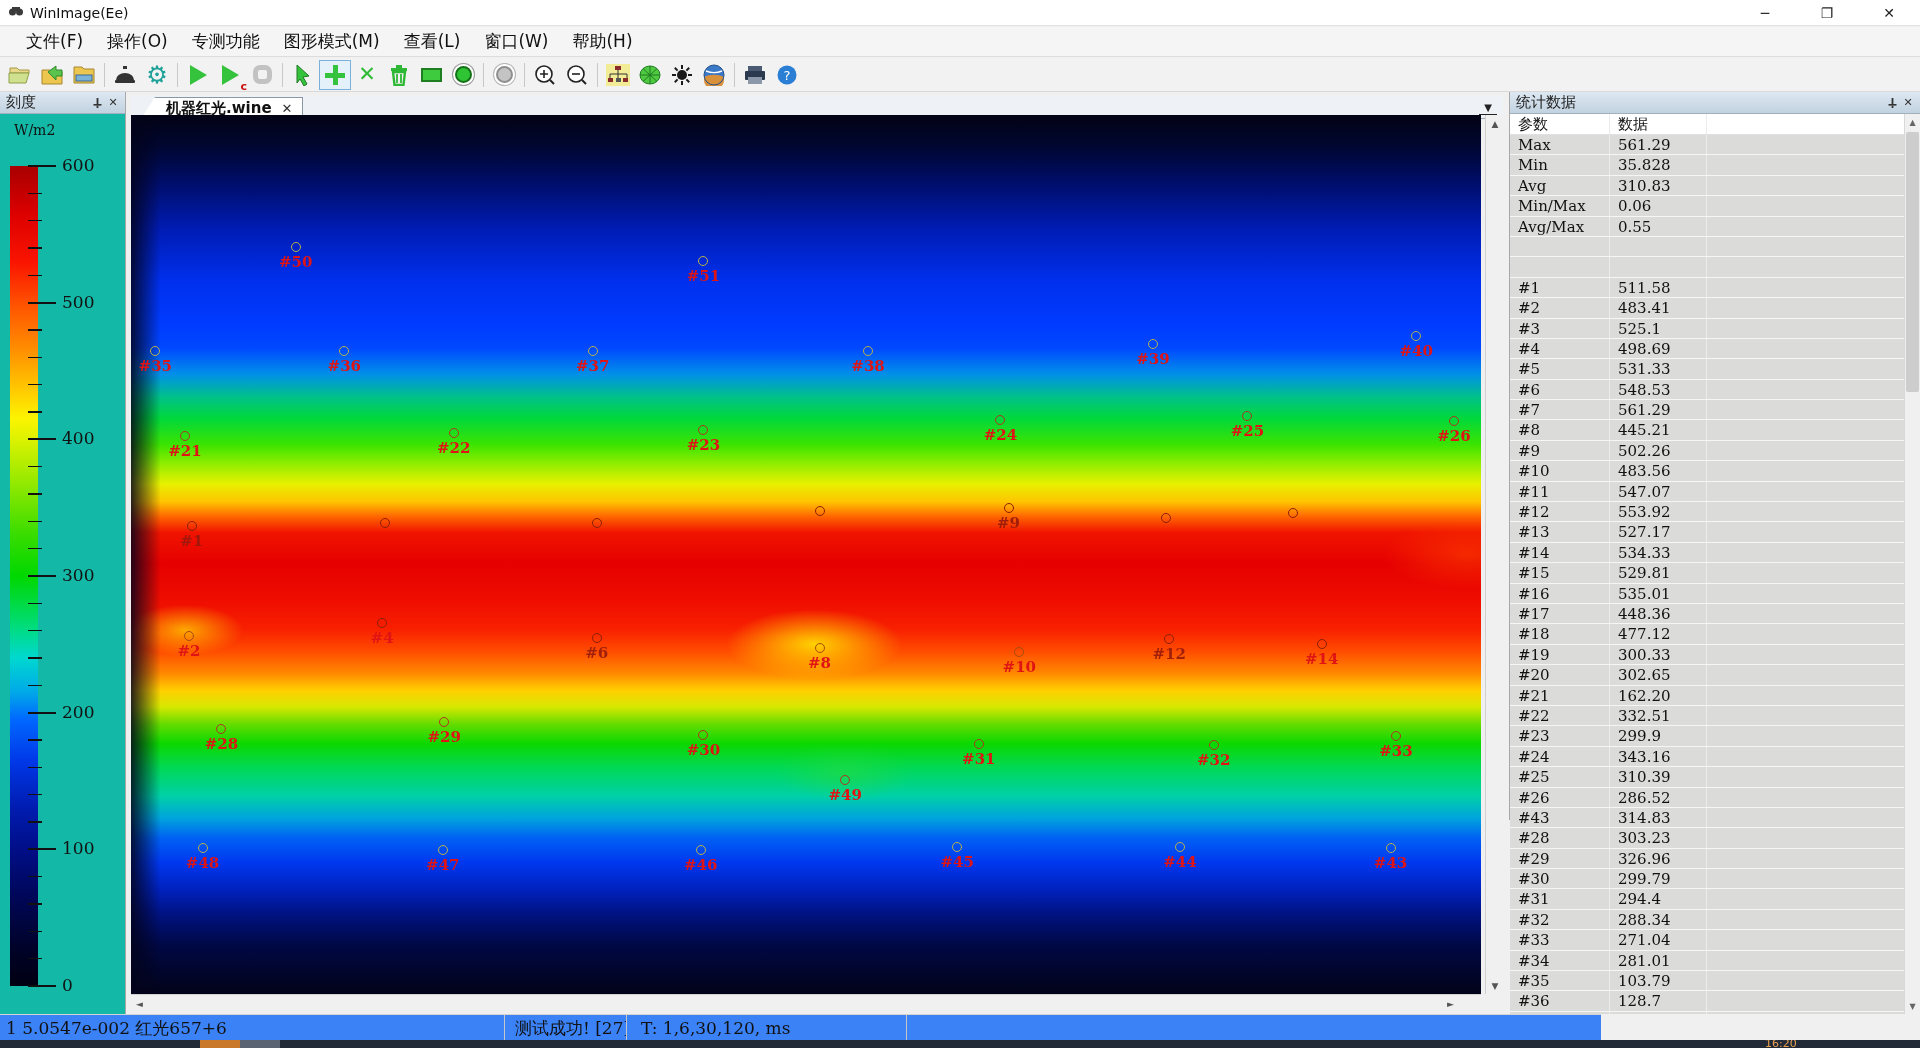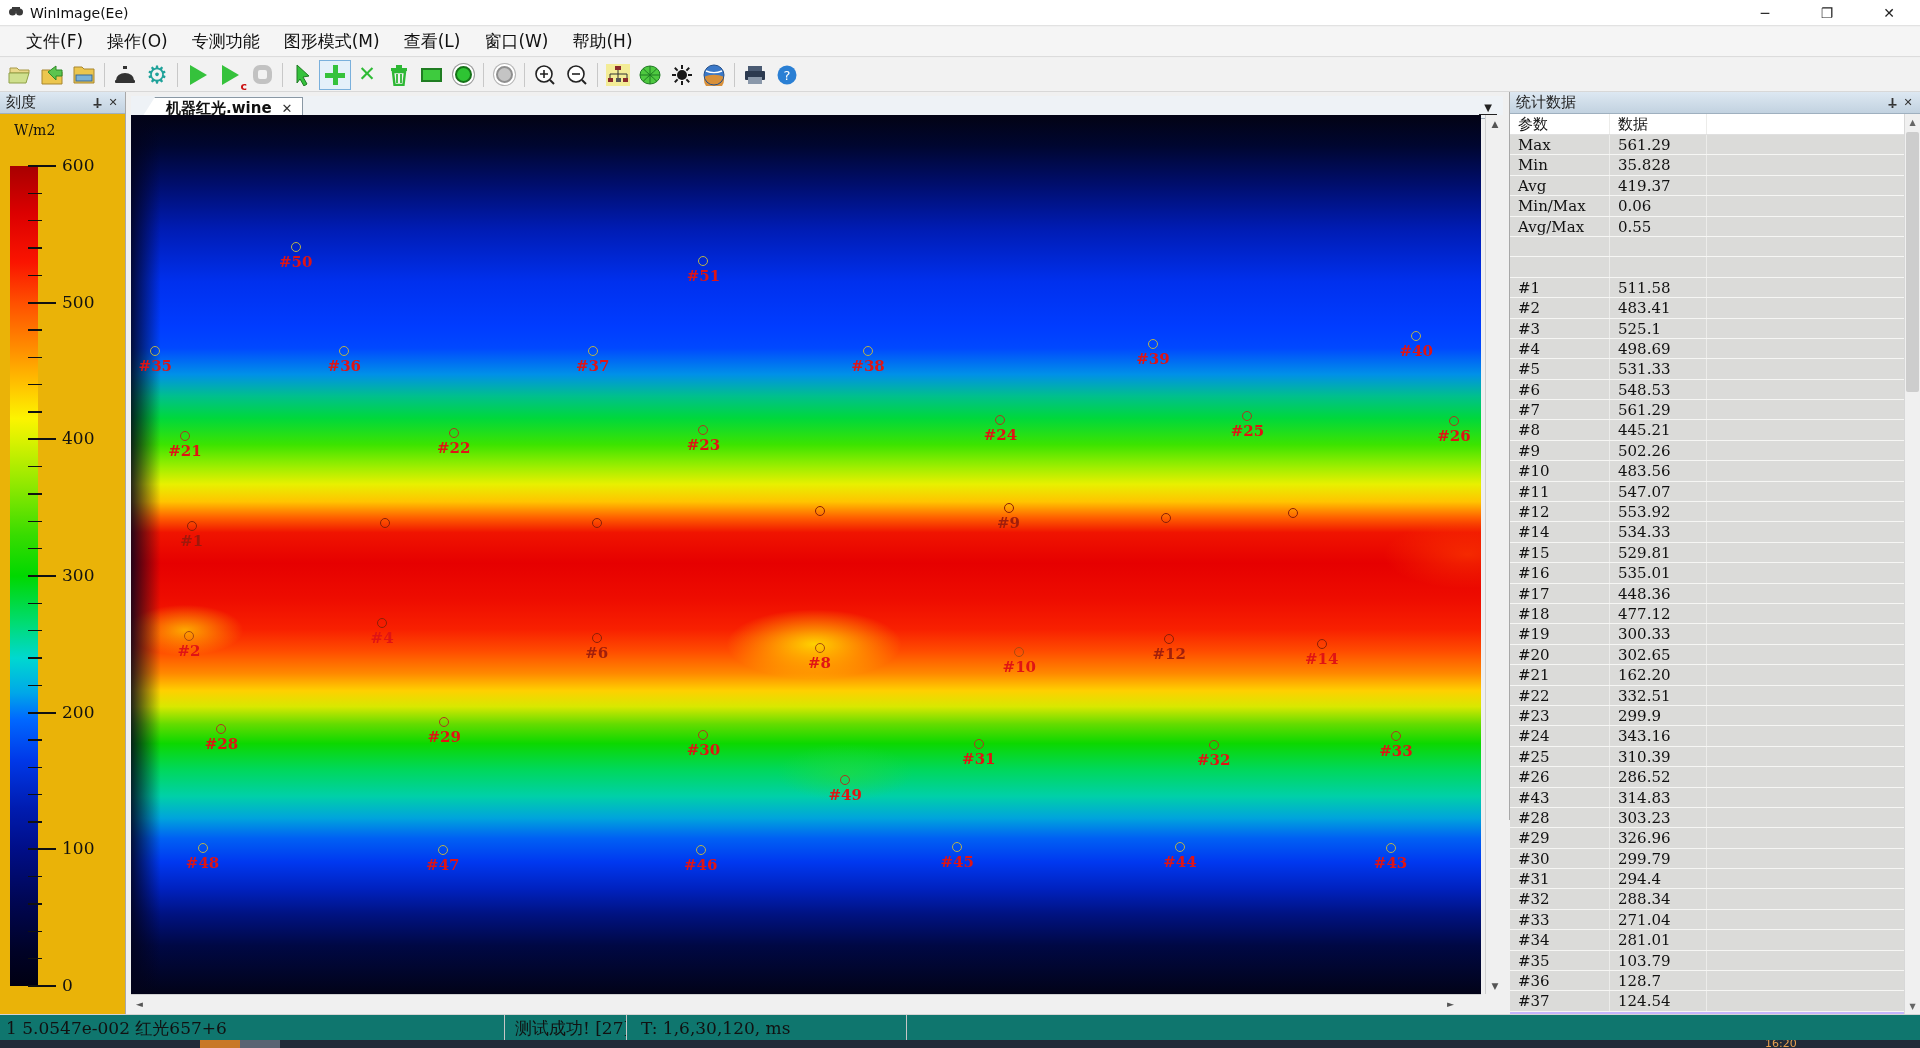--- a/index.html
+++ b/index.html
@@ -30,21 +30,21 @@
   .plus-glyph { position:relative; width:20px; height:20px; }
   .plus-glyph::before { content:""; position:absolute; left:0; top:8px; width:20px; height:5px; background:#35c23c; }
   .plus-glyph::after { content:""; position:absolute; left:8px; top:0; width:5px; height:20px; background:#35c23c; }
   .x-glyph { color:#2fbb36; font-size:21px; font-weight:bold; line-height:1; }
   .rect-glyph { width:21px; height:14px; background:#3ecb3e; border:2px solid #1f7d22; }
   .circ-glyph { width:17px; height:17px; background:#2ec433; border:2px solid #157218; border-radius:50%; box-shadow:0 0 0 2px #fff,0 0 0 3px #9a9a9a; }
   .gray-circ { width:17px; height:17px; background:#c4c4c4; border:2px solid #8f8f8f; border-radius:50%; box-shadow:0 0 0 2px #fff,0 0 0 3px #b5b5b5; }
   .gear-glyph { color:#1fa29a; font-size:24px; line-height:1; }
 
   
-  #leftpanel { position:absolute; left:0; top:92px; width:126px; height:922px; background:#eab308; border-right:1px solid #a8a8a8; }
+  #leftpanel { position:absolute; left:0; top:92px; width:126px; height:922px; background:#14b8a6; border-right:1px solid #a8a8a8; }
   .panelhead { height:22px; background:linear-gradient(#dde8f2,#c2d2e0); border-bottom:1px solid #9fb0bf; display:flex; align-items:center; padding:0 4px 0 6px; font-size:15px; color:#222; }
   .panelhead .spacer { flex:1; }
   .panelhead .phicon { width:16px; height:16px; display:flex; align-items:center; justify-content:center; color:#333; font-size:11px; }
   #scale-unit { position:absolute; left:14px; top:30px; font-size:14px; font-family:"DejaVu Serif", serif; color:#111; }
   #scalebar { position:absolute; left:10px; top:74px; width:28px; height:820px;
     background:linear-gradient(to bottom,
       #a80000 0%, #dc0000 5.8%, #fa1400 11.7%, #ff5000 16.7%, #ff9000 22.5%,
       #ffcc00 27.5%, #fcf400 30.8%, #dcf200 33.3%, #8ce800 39.2%, #38dc00 45%,
       #00d800 50%, #00dc74 55.8%, #00d8d0 60%, #00a8e8 64.2%, #0068ff 67.5%,
       #0038e8 72.5%, #001cb0 78.3%, #000e88 83.3%, #000650 90%, #000226 95.8%, #000012 100%); }
@@ -97,21 +97,21 @@
   .srow.headrow { background:#ffffff; height:21px; border-bottom:1px solid #e0e0e0; font-family:"DejaVu Sans", sans-serif; }
   .srow .c1 { width:100px; padding-left:8px; border-right:1px solid #ececea; overflow:hidden; }
   .srow .c2 { width:97px; padding-left:8px; border-right:1px solid #ececea; overflow:hidden; }
   .srow .c3 { flex:1; }
   .srow div { font-size:15px; line-height:20px; color:#111; white-space:nowrap; }
   #rp-scroll { position:absolute; right:0; top:22px; width:16px; height:900px; background:#f0f0f0; border-left:1px solid #d8d8d8; }
   #rp-scroll .arr { position:absolute; left:0; width:15px; height:16px; display:flex; align-items:center; justify-content:center; font-size:8px; color:#666; }
   #rp-thumb { position:absolute; left:1px; top:18px; width:13px; height:260px; background:#cdcdcd; border-radius:2px; }
 
   
-  #statusbar { position:absolute; left:0; top:1014px; width:1920px; height:26px; background:#0f766e; border-top:1px solid #d4d4d4; font-family:"DejaVu Serif", serif; }
+  #statusbar { position:absolute; left:0; top:1014px; width:1601px; height:26px; background:#3b82f6; border-top:1px solid #d4d4d4; font-family:"DejaVu Serif", serif; }
   .sseg { position:absolute; top:0; height:26px; border-right:1px solid #c6c6c6; display:flex; align-items:center; overflow:hidden; }
   .sseg span { font-size:17px; color:#111; white-space:nowrap; }
 
   
   #taskbar { position:absolute; left:0; top:1040px; width:1920px; height:8px; background:#222a38; overflow:hidden; }
   #tb-item1 { position:absolute; left:200px; top:0; width:40px; height:8px; background:#c87828; }
   #tb-item2 { position:absolute; left:240px; top:0; width:40px; height:8px; background:#5a6472; }
   #tb-time { position:absolute; left:1765px; top:-3px; color:#e8a050; font-size:11px; }
 </style>
 </head>
@@ -543,21 +543,21 @@
           <div class="c2">561.29</div>
           <div class="c3"></div>
         </div>
         <div class="srow">
           <div class="c1">Min</div>
           <div class="c2">35.828</div>
           <div class="c3"></div>
         </div>
         <div class="srow">
           <div class="c1">Avg</div>
-          <div class="c2">419.37</div>
+          <div class="c2">310.83</div>
           <div class="c3"></div>
         </div>
         <div class="srow">
           <div class="c1">Min/Max</div>
           <div class="c2">0.06</div>
           <div class="c3"></div>
         </div>
         <div class="srow">
           <div class="c1">Avg/Max</div>
           <div class="c2">0.55</div>
@@ -624,20 +624,25 @@
           <div class="c3"></div>
         </div>
         <div class="srow">
           <div class="c1">#11</div>
           <div class="c2">547.07</div>
           <div class="c3"></div>
         </div>
         <div class="srow">
           <div class="c1">#12</div>
           <div class="c2">553.92</div>
+          <div class="c3"></div>
+        </div>
+        <div class="srow">
+          <div class="c1">#13</div>
+          <div class="c2">527.17</div>
           <div class="c3"></div>
         </div>
         <div class="srow">
           <div class="c1">#14</div>
           <div class="c2">534.33</div>
           <div class="c3"></div>
         </div>
         <div class="srow">
           <div class="c1">#15</div>
           <div class="c2">529.81</div>

